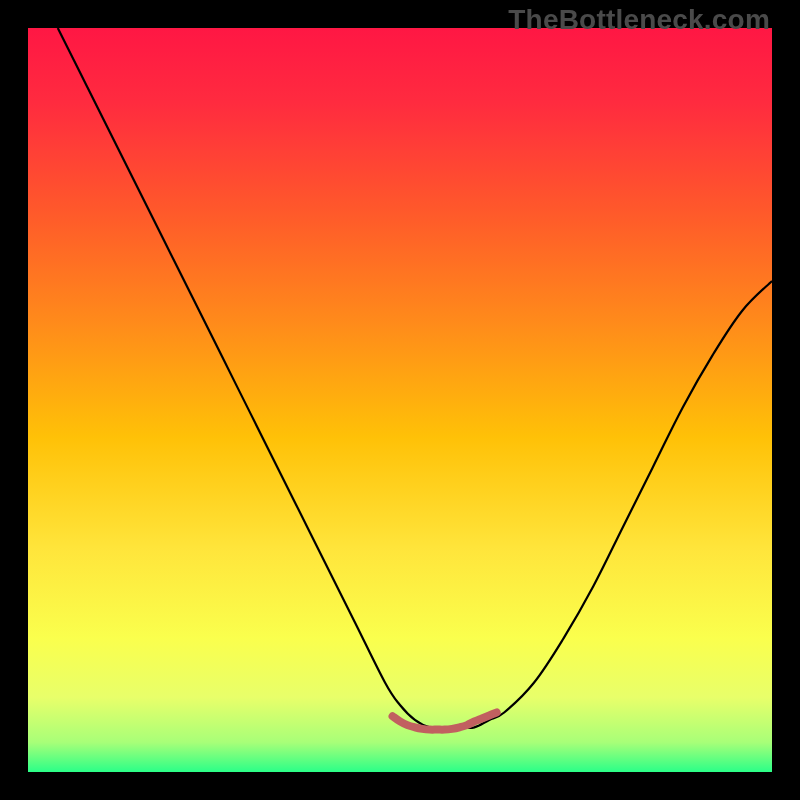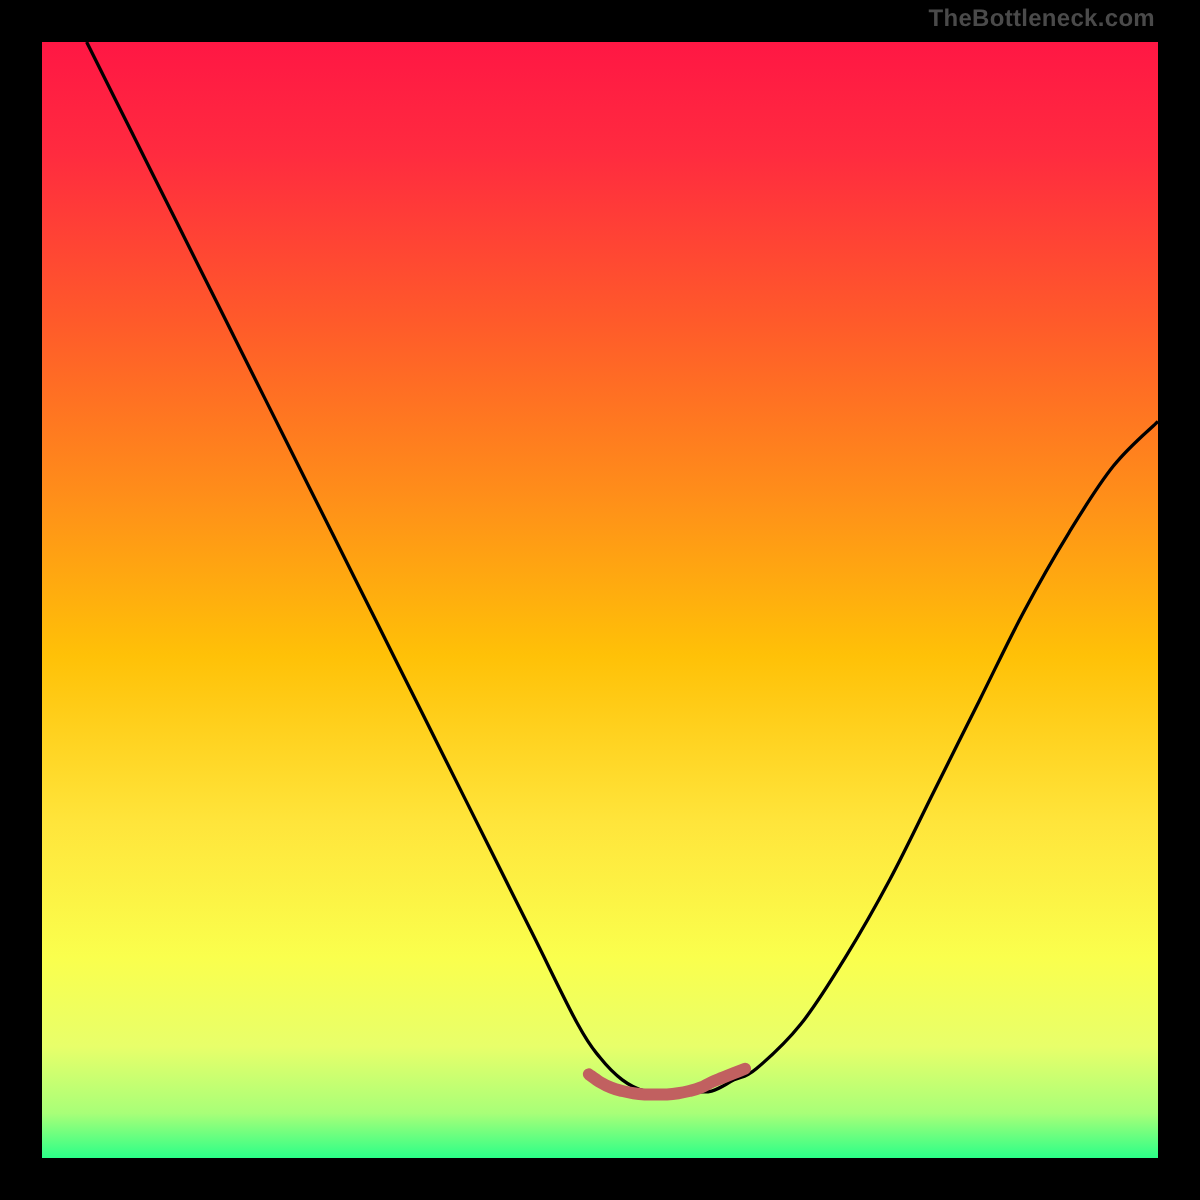--- a/index.html
+++ b/index.html
@@ -24,21 +24,21 @@
     left: 0;
     top: 0;
     width: 744px;
     height: 744px;
   }
   .watermark {
     position: absolute;
     top: 4px;
     right: 30px;
     color: #4a4a4a;
-    font-size: 16px;
+    font-size: 28px;
     font-weight: 600;
     letter-spacing: 0.2px;
   }
 </style>
 </head>
 <body>
 
 <div class="frame">
   <svg class="plot-area" viewBox="0 0 744 744" preserveAspectRatio="none">
     <defs>

